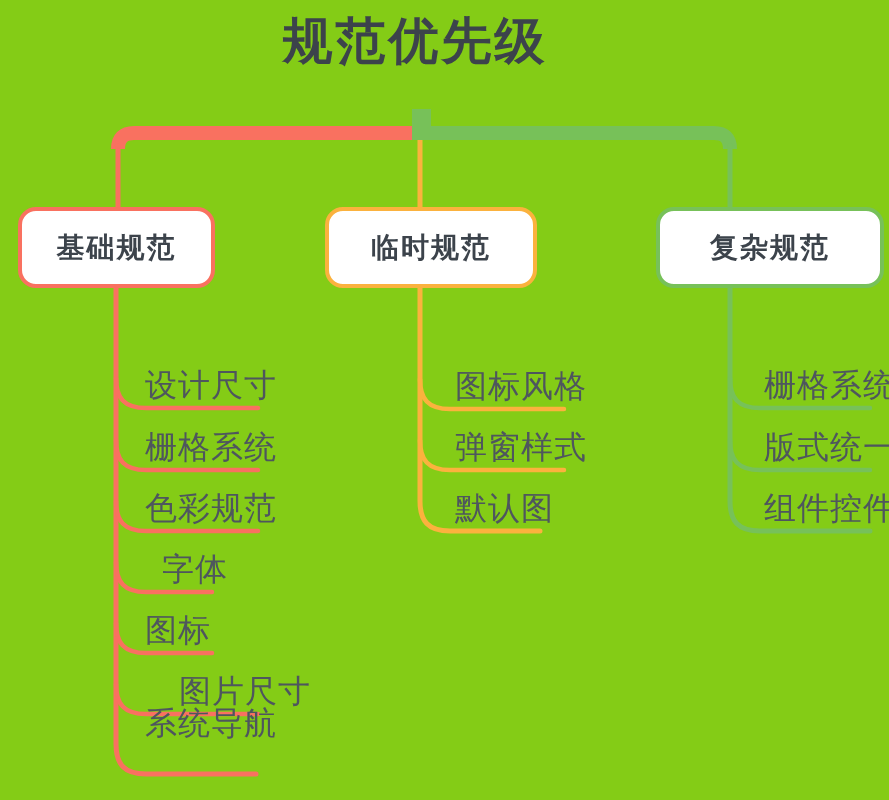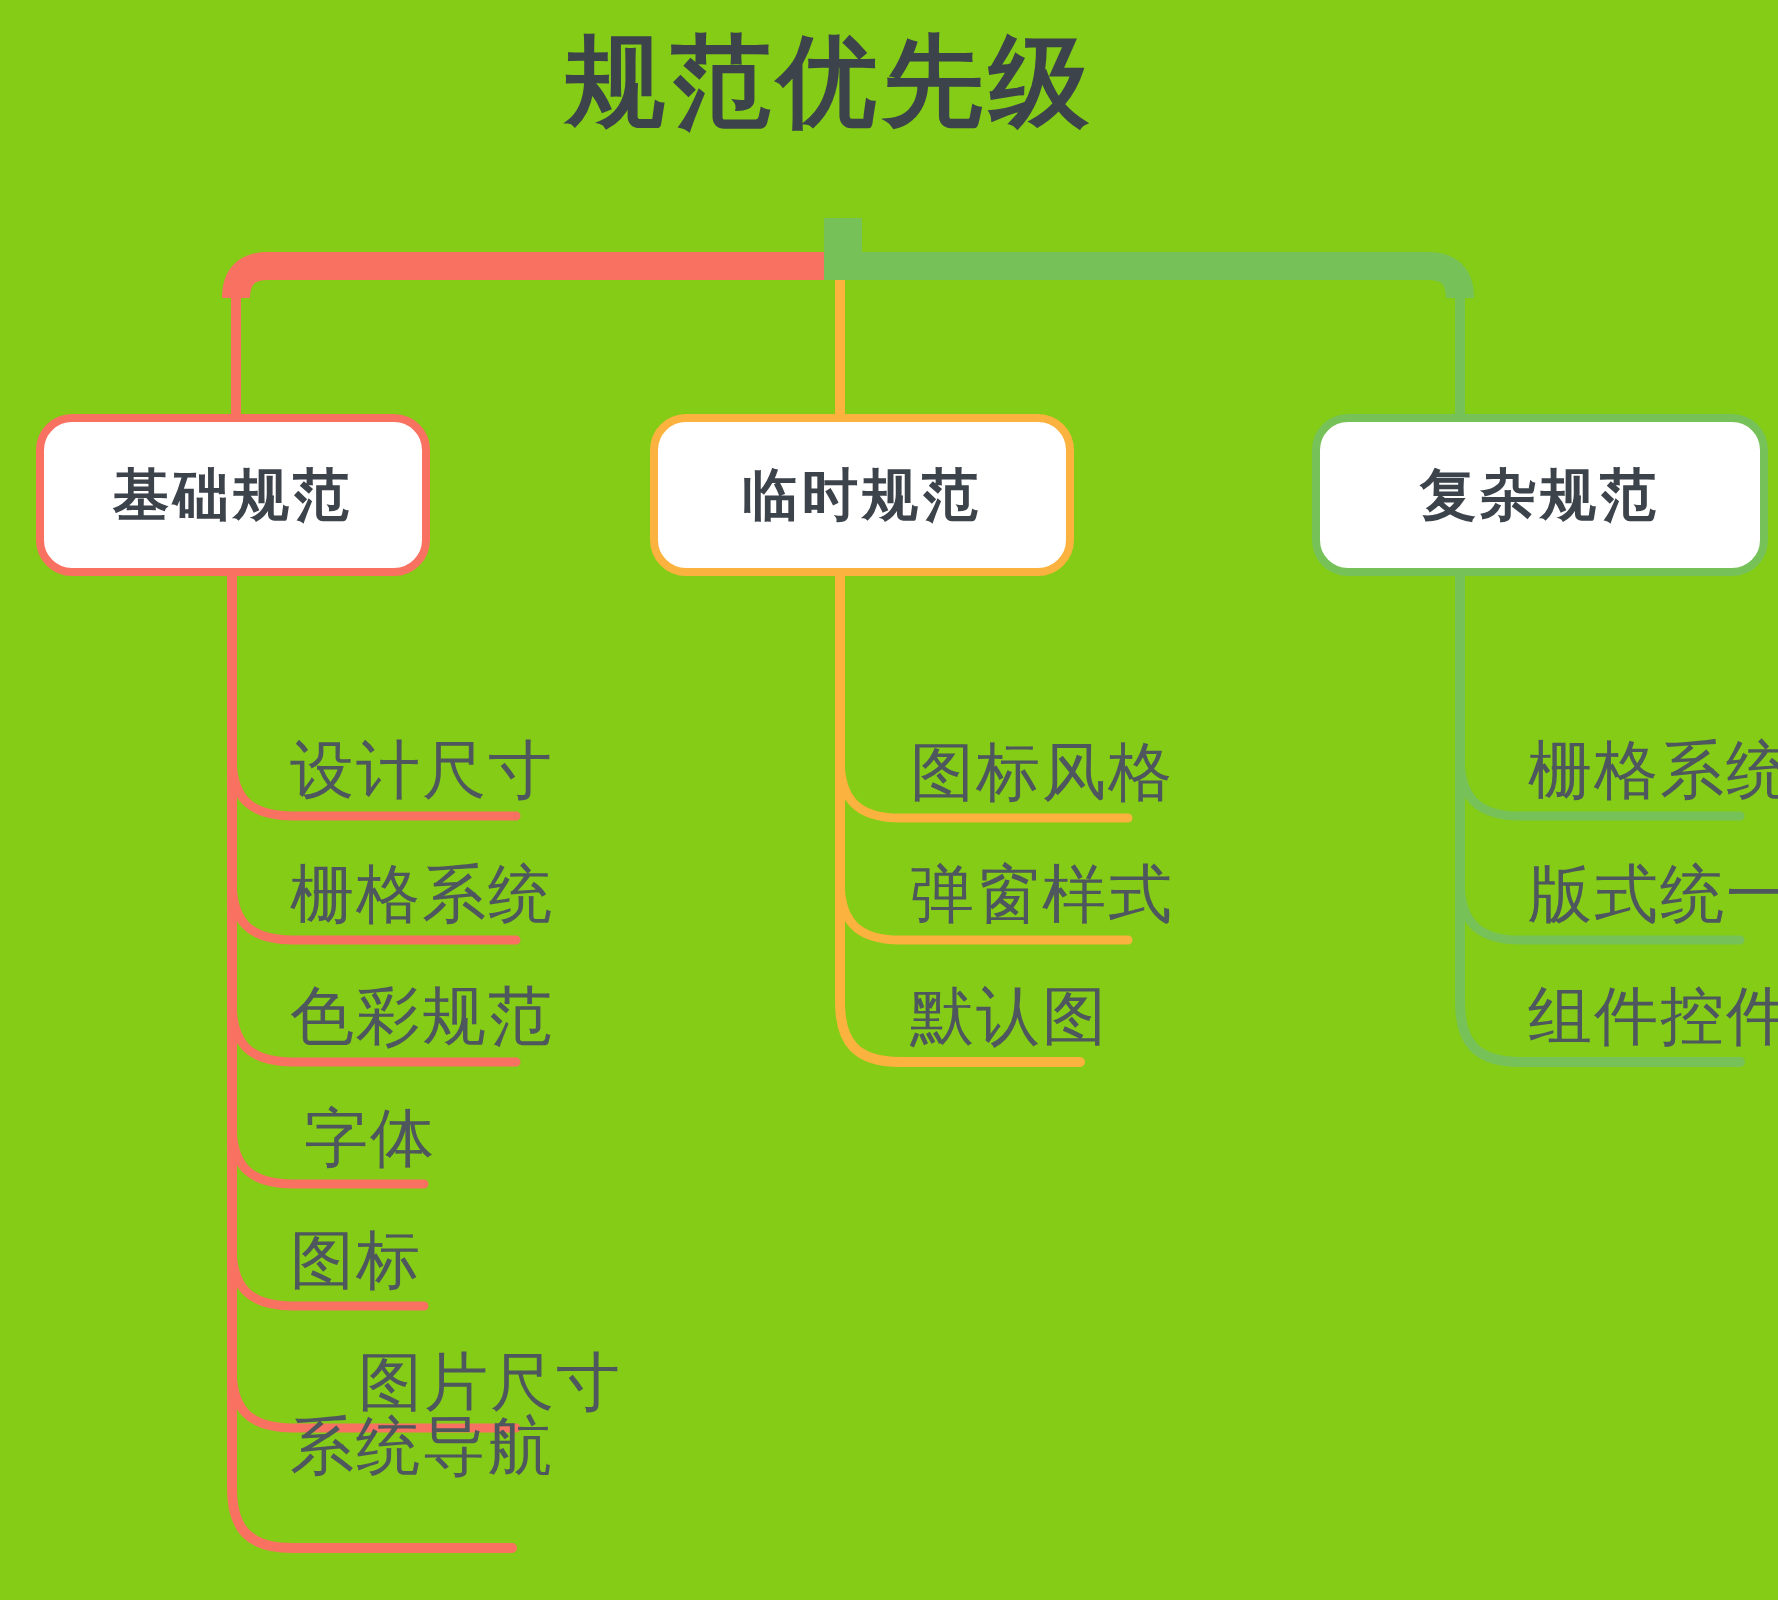--- a/index.html
+++ b/index.html
@@ -99,21 +99,21 @@
     <path d="M 730 440 C 730 460 738 470 760 470 H 870" fill="none" stroke-width="4.5" stroke-linecap="round" stroke="#77C159"></path>
   </svg>
 
   <div class="node-box basic" style="border-color: rgb(249, 113, 96);">基础规范</div>
   <div class="node-box interim" style="border-color: rgb(251, 178, 62);">临时规范</div>
   <div class="node-box complex" style="border-color: rgb(119, 193, 89);">复杂规范</div>
 
   <div class="leaf" style="left:145px; top:370px;">设计尺寸</div>
   <div class="leaf" style="left:145px; top:432px;">栅格系统</div>
   <div class="leaf" style="left:145px; top:493px;">色彩规范</div>
-  <div class="leaf" style="left:152px; top:554px;">字体</div>
+  <div class="leaf" style="left:162px; top:554px;">字体</div>
   <div class="leaf" style="left:145px; top:615px;">图标</div>
   <div class="leaf" style="left:145px; top:676px;margin-left:34px;">图片尺寸</div>
   <div class="leaf" style="left:145px; top:708px;">系统导航</div>
 
   <div class="leaf" style="left:455px; top:371px;">图标风格</div>
   <div class="leaf" style="left:455px; top:432px;">弹窗样式</div>
   <div class="leaf" style="left:455px; top:493px;">默认图</div>
 
   <div class="leaf" style="left:764px; top:370px;">栅格系统</div>
   <div class="leaf" style="left:764px; top:432px;">版式统一</div>

